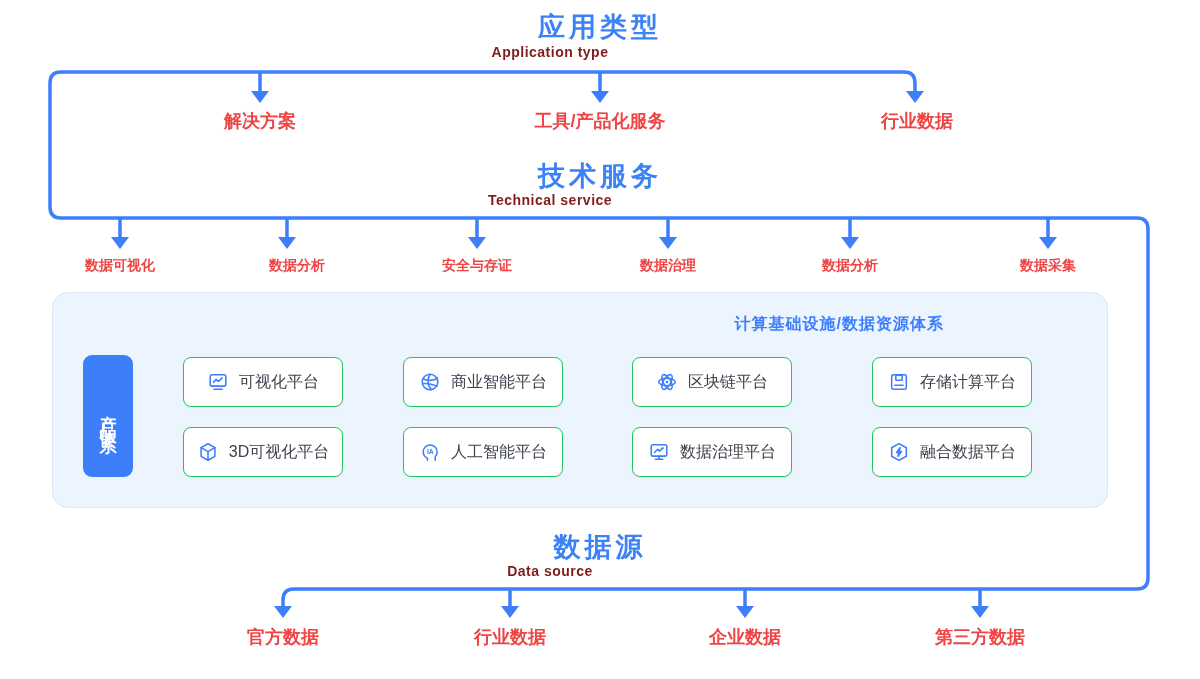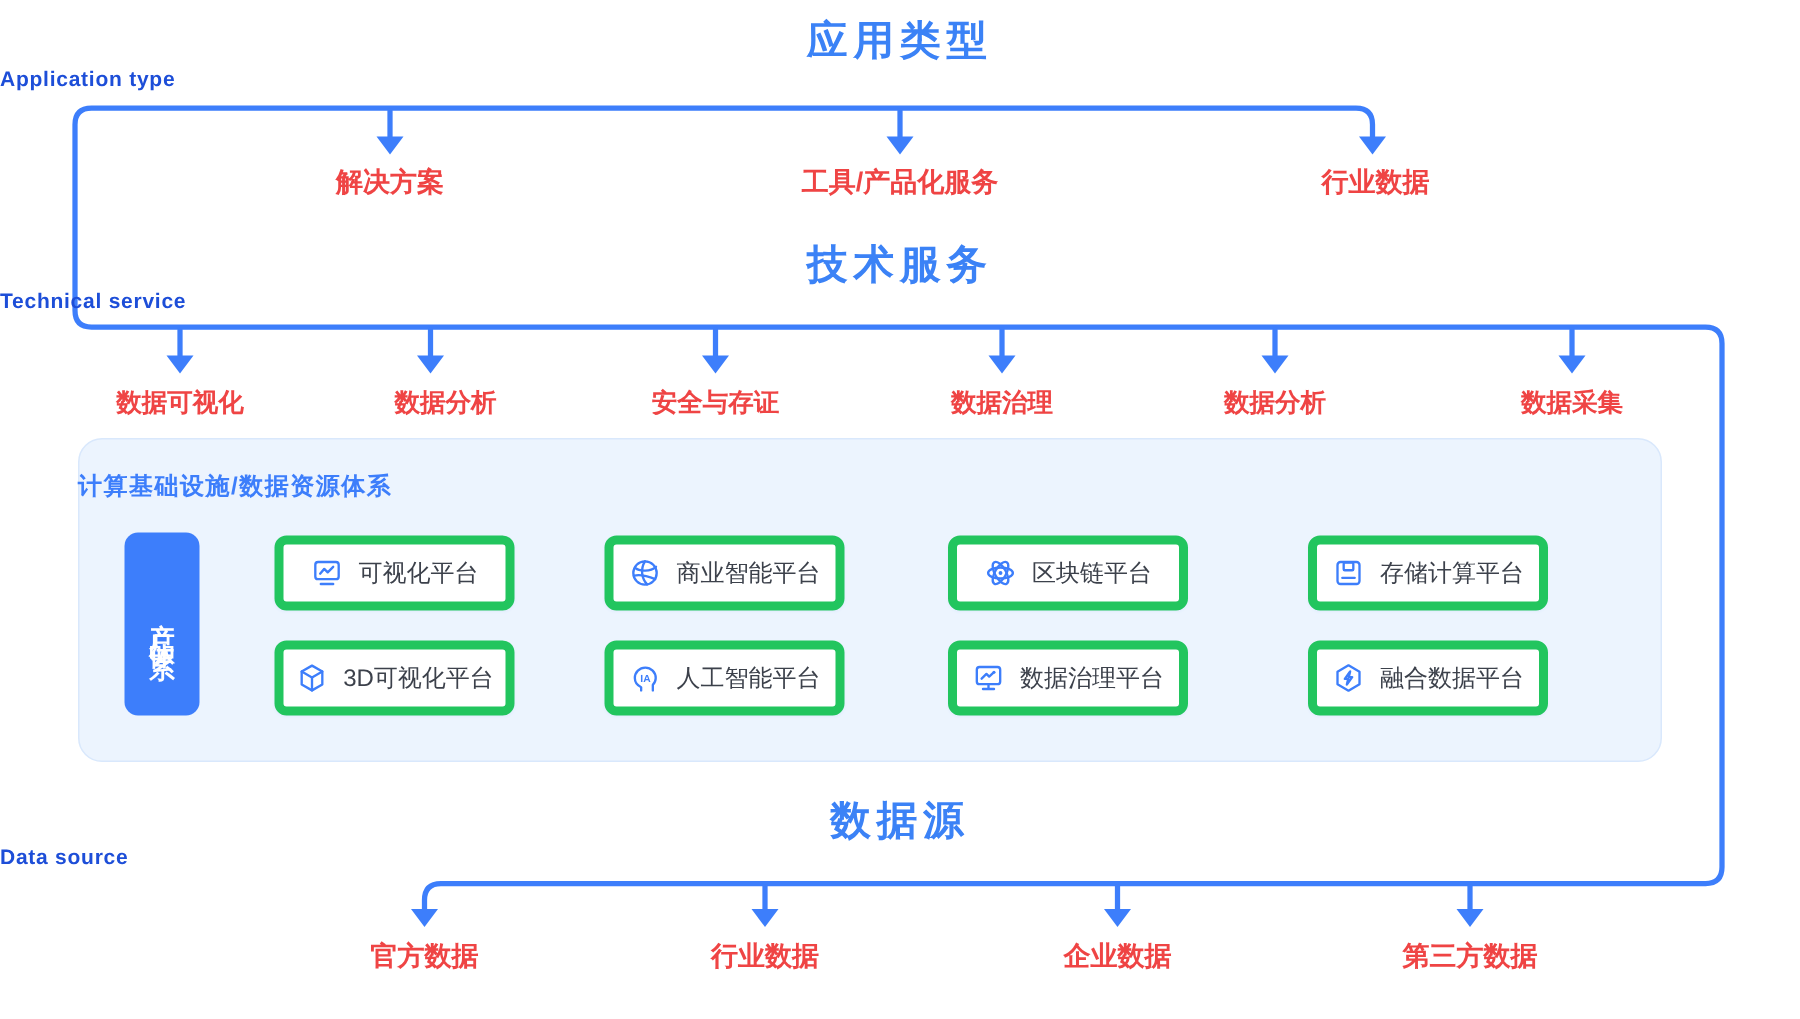--- a/index.html
+++ b/index.html
@@ -8,49 +8,49 @@
   #canvas {
     position:relative; width:1200px; height:679px; background:#ffffff; overflow:hidden;
   }
   svg.connectors { position:absolute; left:0; top:0; z-index:1; pointer-events:none; }
 
   .sec-title {
     position:absolute; left:0; width:1200px; text-align:center;
     font-size:27px; font-weight:700; color:#3b82f6; letter-spacing:4px; z-index:2;
   }
   .sec-sub {
-    position:absolute; left:0; width:1100px; text-align:left;
-    font-size:14px; font-weight:700; color:#1d4ed8; letter-spacing:0.5px; z-index:2;
+    position:absolute; left:0; width:1100px; text-align:center;
+    font-size:14px; font-weight:700; color:#7f1d1d; letter-spacing:0.5px; z-index:2;
   }
   .blue-label {
     position:absolute; transform:translateX(-50%); white-space:nowrap;
     font-size:18px; font-weight:700; color:#ef4444; z-index:2;
   }
-  .blue-label.small { font-size:17px; }
+  .blue-label.small { font-size:14px; }
 
   .big-box {
     position:absolute; left:52px; top:292px; width:1056px; height:216px;
     background:#ECF4FE; border:1px solid #D9E8FC; border-radius:16px; z-index:2;
   }
   .big-box-title {
-    position:absolute; left:52px; top:314px; width:892px; text-align:left;
+    position:absolute; left:52px; top:314px; width:892px; text-align:right;
     font-size:16px; font-weight:700; color:#3D7EFB; letter-spacing:1px; z-index:3;
   }
   .side-pill {
     position:absolute; left:83px; top:355px; width:50px; height:122px;
     background:#3D7EFB; border-radius:9px; z-index:3;
     display:flex; align-items:center; justify-content:center;
   }
   .side-pill span {
     writing-mode:vertical-rl; text-orientation:upright;
     color:#ffffff; font-size:17px; font-weight:700; letter-spacing:7px;
   }
   .card {
     position:absolute; width:160px; height:50px; background:#ffffff;
-    border:6px solid #22c55e; border-radius:8px; z-index:3;
+    border:1px solid #22c55e; border-radius:8px; z-index:3;
     display:flex; align-items:center; justify-content:center; gap:10px;
     box-shadow:0 1px 2px rgba(61,126,251,0.05);
   }
   .card .lbl { font-size:16px; font-weight:500; color:#3C414B; white-space:nowrap; }
   .card svg { flex:0 0 auto; }
   .ic { stroke:#3D7EFB; stroke-width:1.7; fill:none; stroke-linecap:round; stroke-linejoin:round; }
 </style>
 </head>
 <body>
 

